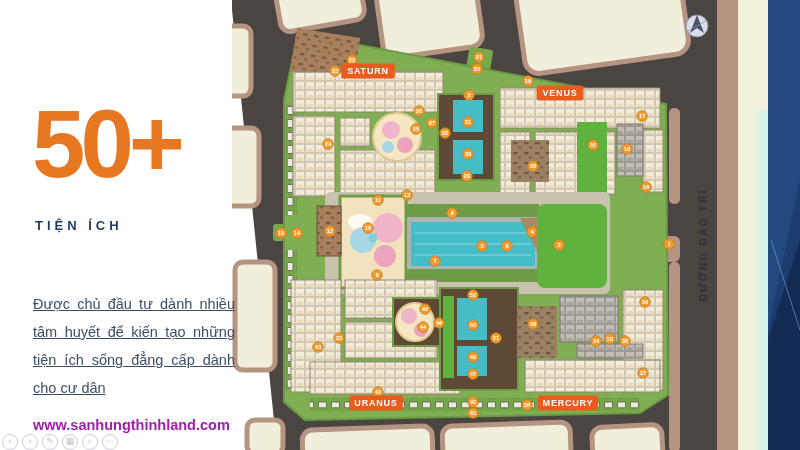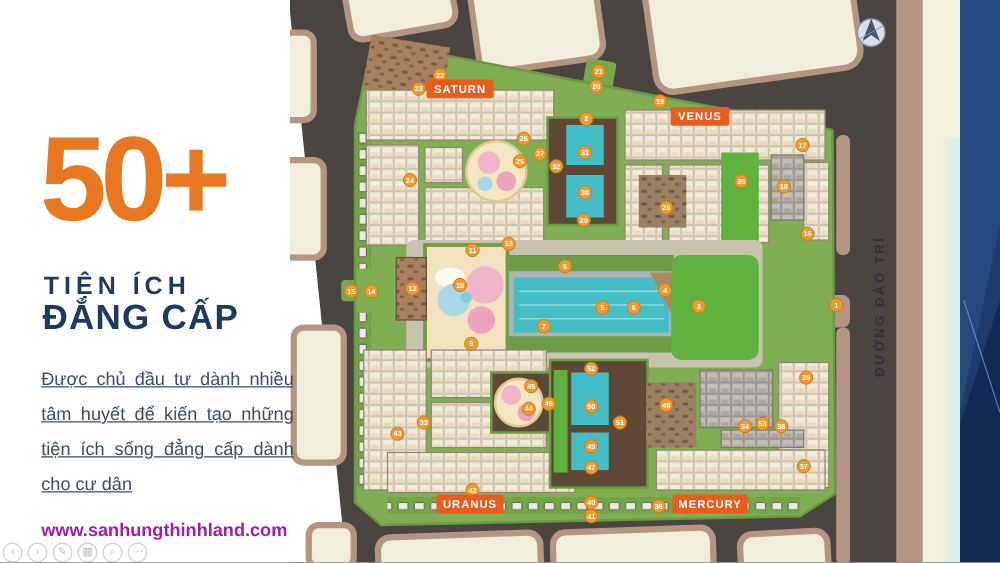--- a/index.html
+++ b/index.html
@@ -2,21 +2,21 @@
 <html><head>
 <meta charset="utf-8">
 <style>
   html,body{margin:0;padding:0;background:#888;}
   #stage{position:relative;width:800px;height:450px;background:#ffffff;overflow:hidden;
          font-family:"Liberation Sans","DejaVu Sans",sans-serif;}
   
   #info-panel{position:absolute;left:0;top:0;width:232px;height:450px;background:#ffffff;z-index:5;}
   .headline-number{position:absolute;left:32px;top:96px;font-size:96px;line-height:1;font-weight:bold;
          letter-spacing:-5px;}
-  .headline-sub1{position:absolute;left:35px;top:218px;font-size:20px;font-weight:bold;letter-spacing:4px;}
+  .headline-sub1{position:absolute;left:35px;top:218px;font-size:13px;font-weight:bold;letter-spacing:4px;}
   .headline-sub2{position:absolute;left:34px;top:238px;font-size:28px;font-weight:bold;letter-spacing:1px;}
   .panel-paragraph{position:absolute;left:33px;top:290px;width:202px;font-size:14.5px;line-height:28px;
          text-align:justify;text-decoration:underline;}
   .panel-website{position:absolute;left:33px;top:417px;font-size:14.5px;font-weight:bold;}
   #ghost-controls{position:absolute;left:2px;top:434px;display:flex;gap:4px;z-index:9;}
   #ghost-controls span{width:14px;height:14px;border:1px solid #cdd0d4;border-radius:50%;
          color:#c2c6cb;font-size:9px;line-height:13px;text-align:center;display:inline-block;
          background:rgba(255,255,255,.4);}
   svg text{font-family:"Liberation Sans","DejaVu Sans",sans-serif;}
 </style>
@@ -424,21 +424,20 @@
         <g>
           <rect x="312.9" y="395.5" width="60.199999999999996" height="15" rx="2" fill="#E85C1E"></rect>
           <text x="343" y="406.2" text-anchor="middle" font-size="9" font-weight="bold" letter-spacing="0.8" fill="#ffffff">MERCURY</text>
         </g>
       </g>
   </svg>
 
   <div id="info-panel">
     <div class="headline-number" style="color: rgb(232, 119, 34);">50+</div>
     <div class="headline-sub1" style="color: rgb(31, 58, 95);">TIỆN ÍCH</div>
-    <div class="headline-sub2" style="color: rgb(31, 58, 95);">ĐẲNG CẤP</div>
     <div class="panel-paragraph" style="color: rgb(60, 78, 102);">Được chủ đầu tư dành nhiều tâm huyết để kiến tạo những tiện ích sống đẳng cấp dành cho cư dân</div>
     <div class="panel-website" style="color: #a21caf;">www.sanhungthinhland.com</div>
   </div>
 
   <div id="ghost-controls">
       <span>‹</span>
       <span>›</span>
       <span>✎</span>
       <span>▦</span>
       <span>⌕</span>

